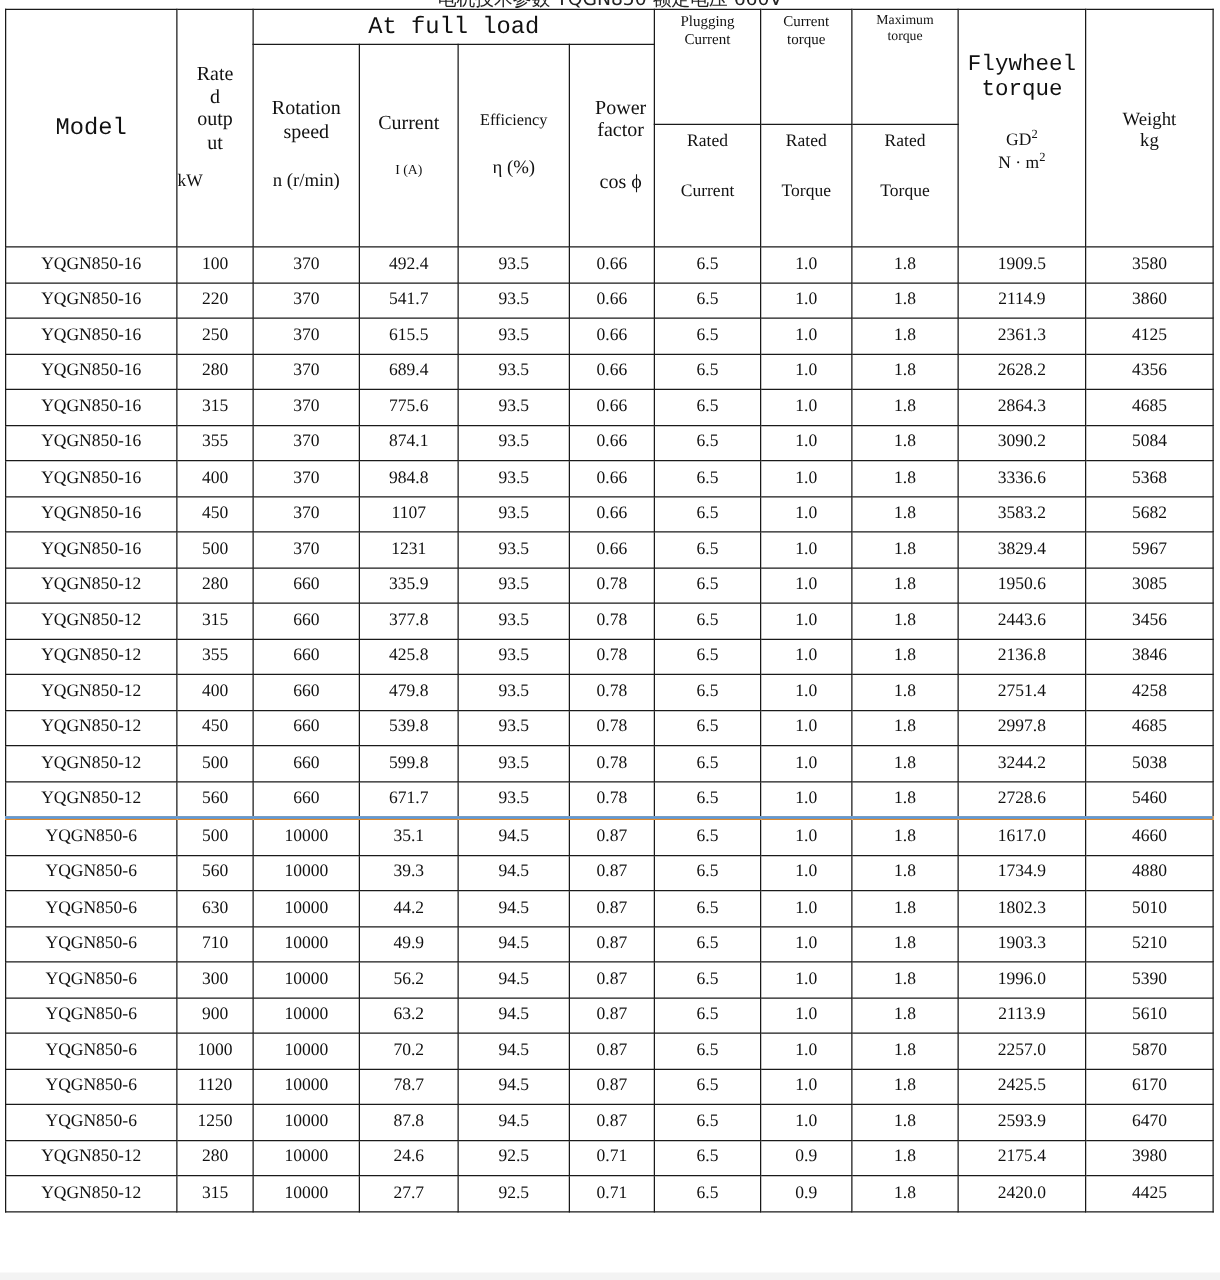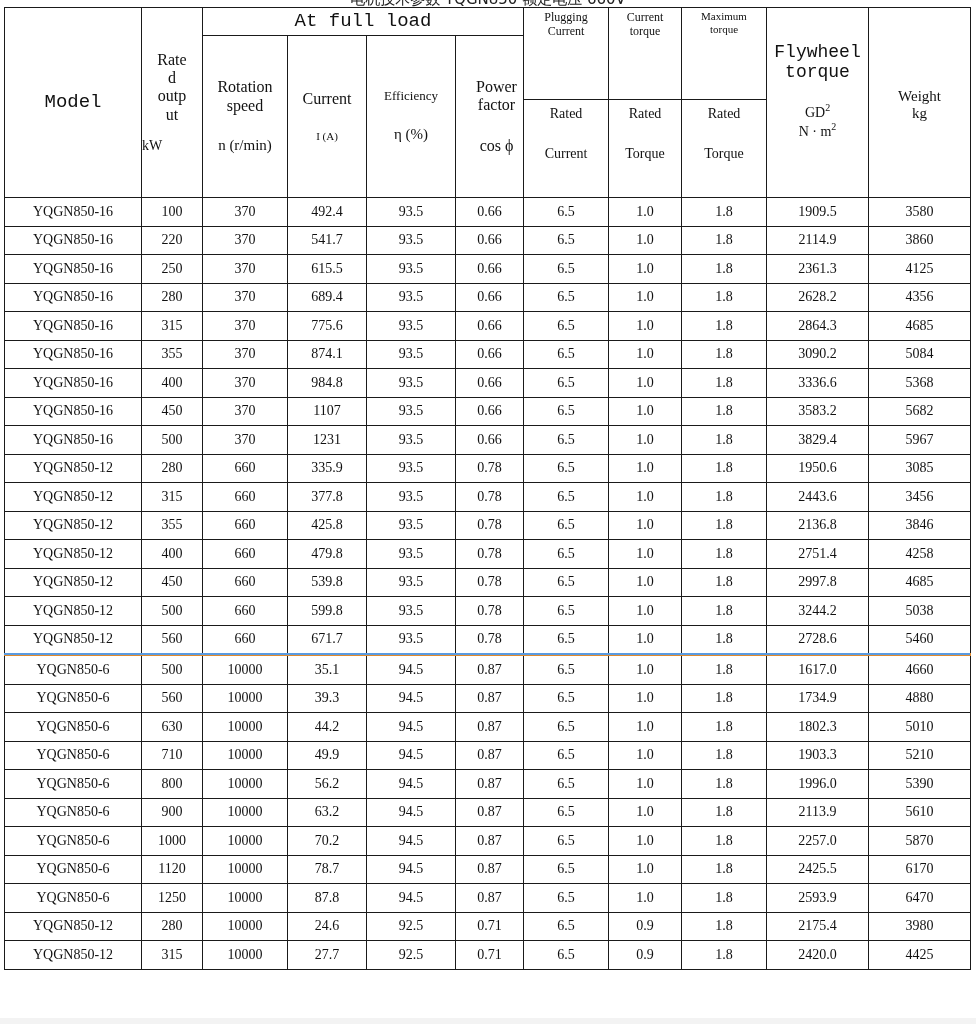--- a/index.html
+++ b/index.html
@@ -401,21 +401,21 @@
           <td>94.5</td>
           <td>0.87</td>
           <td>6.5</td>
           <td>1.0</td>
           <td>1.8</td>
           <td>1903.3</td>
           <td>5210</td>
         </tr>
         <tr>
           <td>YQGN850-6</td>
-          <td>800</td>
+          <td>300</td>
           <td>10000</td>
           <td>56.2</td>
           <td>94.5</td>
           <td>0.87</td>
           <td>6.5</td>
           <td>1.0</td>
           <td>1.8</td>
           <td>1996.0</td>
           <td>5390</td>
         </tr>

